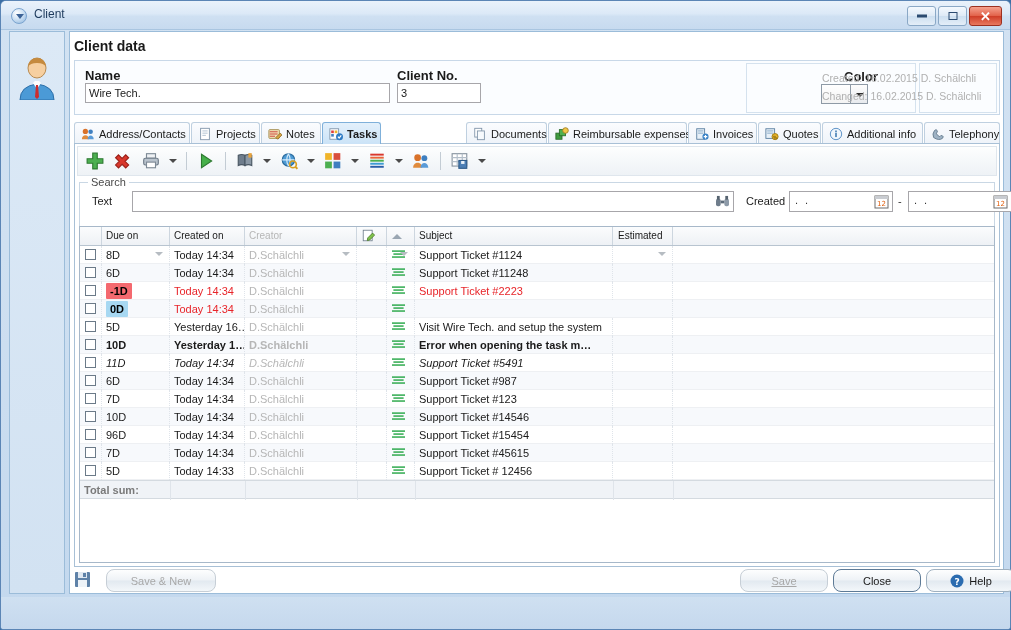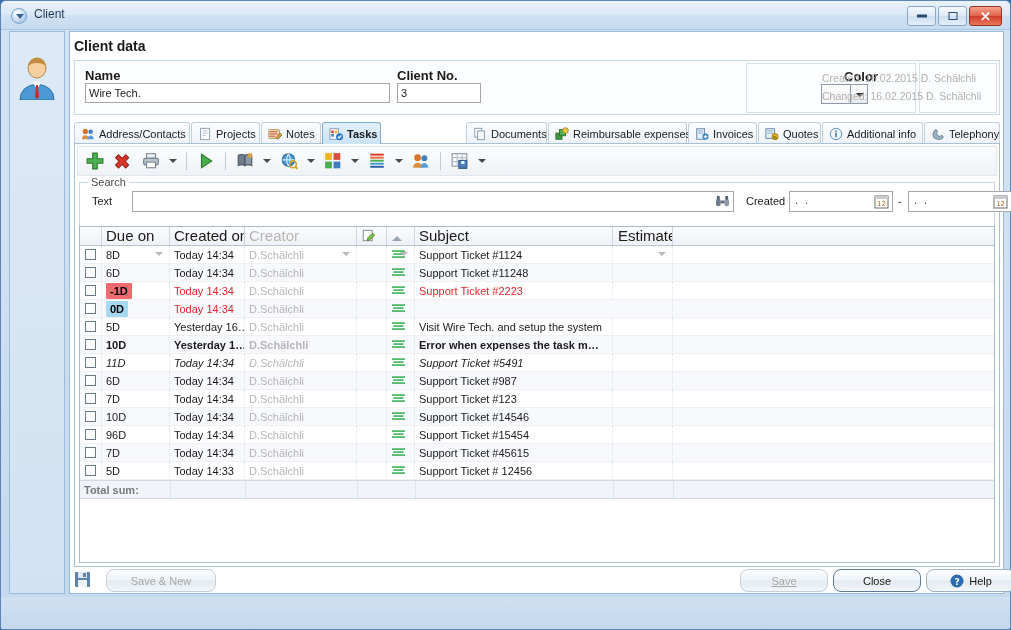--- a/index.html
+++ b/index.html
@@ -222,21 +222,21 @@
     position: absolute; left: 4px; top: 82px; width: 916px; height: 337px;
     background: #ffffff; border: 1px solid #a7b8c9;
   }
   #grid-header {
     position: absolute; left: 0; top: 0; width: 100%; height: 19px;
     background: linear-gradient(to bottom,#fbfcfd 0%,#eef1f5 100%);
     border-bottom: 1px solid #b8c4d0;
   }
   .hcell {
     position: absolute; top: 0; height: 18px; line-height: 18px;
-    padding-left: 5px; font-size: 15px; color: #1a1a1a;
+    padding-left: 5px; font-size: 10px; color: #1a1a1a;
     border-right: 1px solid #cdd6df; white-space: nowrap; overflow: hidden;
     cursor: pointer;
   }
   .row {
     position: absolute; left: 0; width: 100%; height: 18px;
     border-bottom: 1px solid #eef0f3;
   }
   .row.alt { background: #f7f9fc; }
   .cell {
     position: absolute; top: 0; height: 18px; line-height: 18px;
@@ -697,21 +697,21 @@
               <div class="cell c-created txt-bold">Yesterday 1…</div>
               <div class="cell c-creator txt-bold"><span>D.Schälchli</span></div>
               <div class="cell c-note"></div>
               <div class="cell c-prio">
                 <svg class="prio-bars" viewBox="0 0 14 10">
                   <rect x="0" y="0" width="14" height="1.6" fill="#2faa4e"></rect>
                   <rect x="1.5" y="3.2" width="11" height="1.6" fill="#2faa4e"></rect>
                   <rect x="0" y="6.4" width="14" height="1.6" fill="#2faa4e"></rect>
                 </svg>
               </div>
-              <div class="cell c-subj txt-bold">Error when expenses the task m…</div>
+              <div class="cell c-subj txt-bold">Error when opening the task m…</div>
               <div class="cell c-est"></div>
               <div class="cell c-extra"></div>
             </div>
             <div class="row" style="top: 127px; font-style: italic;">
               <div class="cell c-check">
                 <span class="chk"></span>
               </div>
               <div class="cell c-due"><span class="">11D</span></div>
               <div class="cell c-created">Today 14:34</div>
               <div class="cell c-creator"><span>D.Schälchli</span></div>

